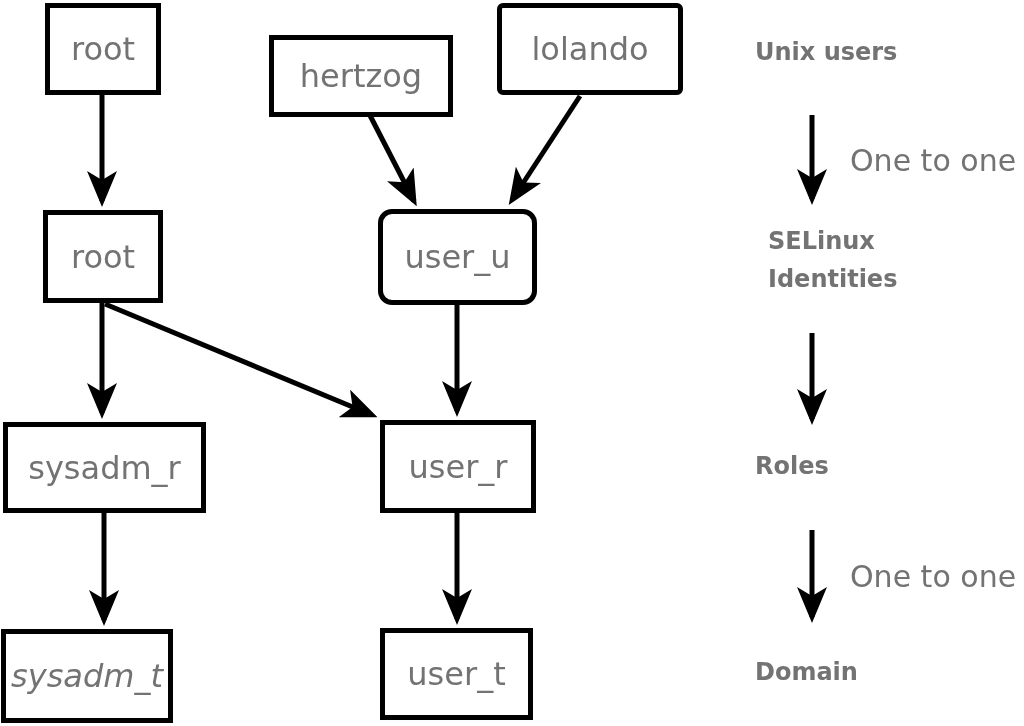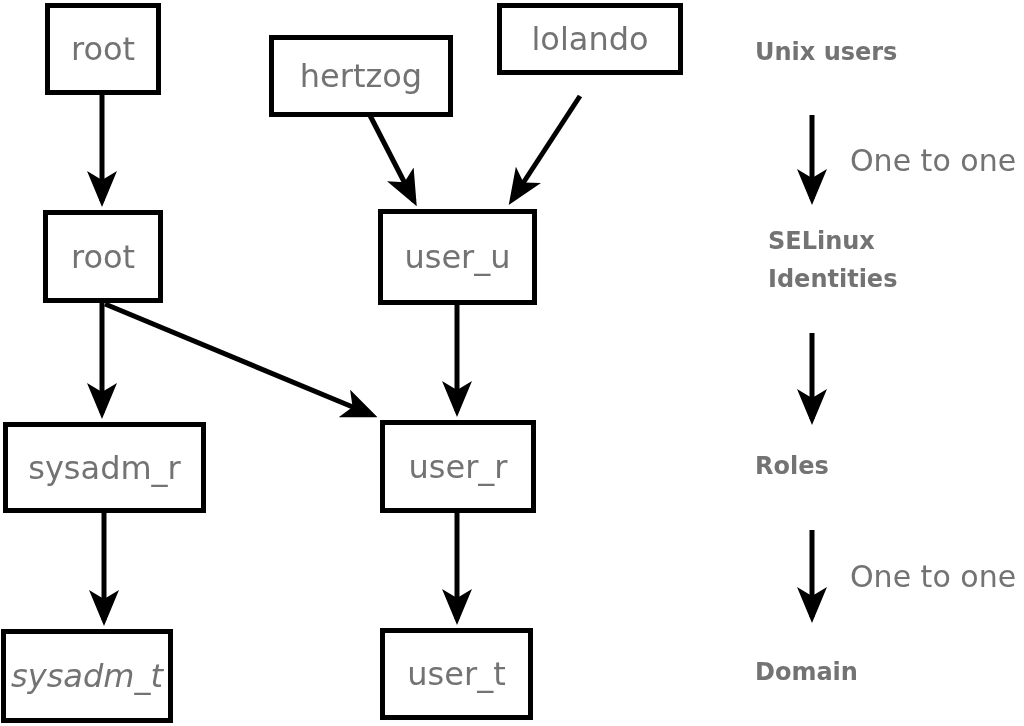--- a/index.html
+++ b/index.html
@@ -31,23 +31,23 @@
     display: flex;
     align-items: center;
     justify-content: center;
     font-size: 32px;
     line-height: 1;
     white-space: nowrap;
   }
   
   .b-unix-root     { left: 45px;  top: 3px;   width: 116px; height: 92px; }
   .b-unix-hertzog  { left: 269px; top: 3px;   width: 184px; height: 82px; margin-top: 32px; }
-  .b-unix-lolando  { left: 497px; top: 3px;   width: 186px; height: 72px; }
+  .b-unix-lolando  { left: 497px; top: 3px;   width: 186px; height: 92px; border-radius: 6px; }
   .b-selinux-root  { left: 43px;  top: 210px; width: 120px; height: 93px; }
-  .b-selinux-user-u{ left: 378px; top: 209px; width: 159px; height: 96px; }
+  .b-selinux-user-u{ left: 378px; top: 209px; width: 159px; height: 96px; border-radius: 14px; }
   .b-role-sysadm-r { left: 3px;   top: 422px; width: 203px; height: 91px; }
   .b-role-user-r   { left: 380px; top: 420px; width: 156px; height: 93px; }
   .b-domain-sysadm-t{ left: 1px;  top: 629px; width: 172px; height: 94px; font-style: italic; }
   .b-domain-user-t { left: 380px; top: 628px; width: 153px; height: 92px; }
 
   .legend-level {
     position: absolute;
     font-weight: bold;
     font-size: 24px;
     line-height: 38px;

